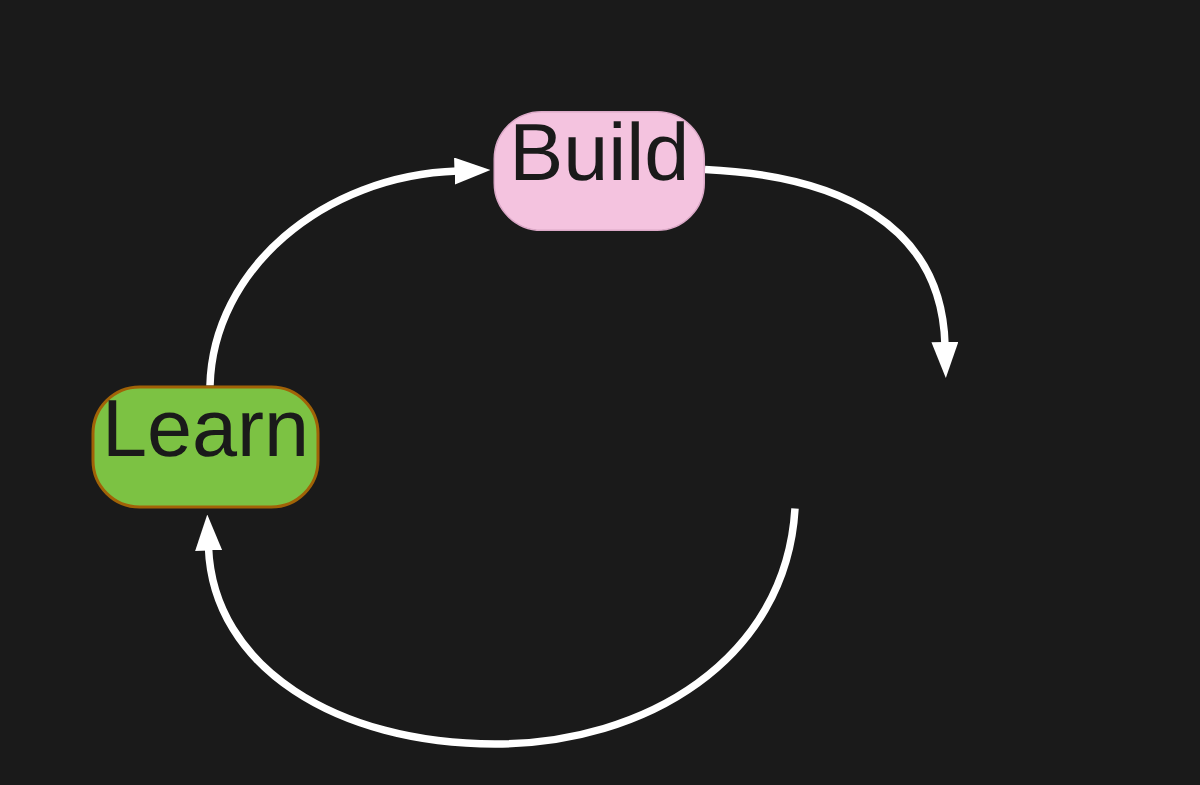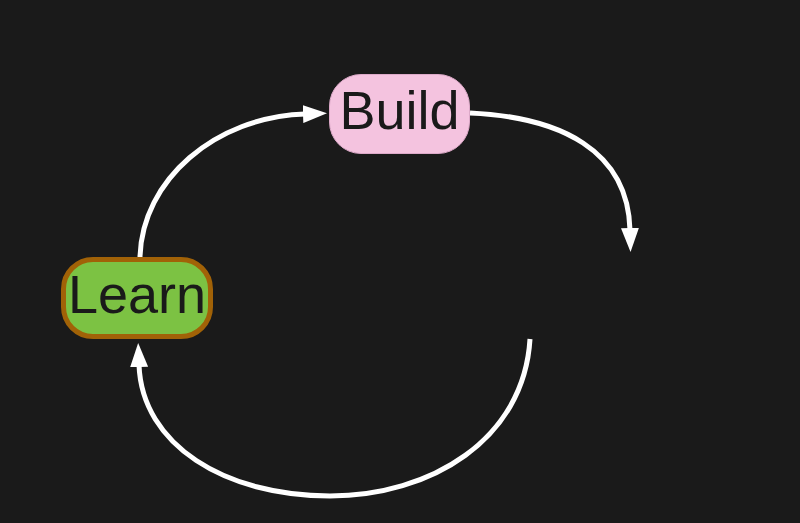--- a/index.html
+++ b/index.html
@@ -28,21 +28,21 @@
     width: 800px; height: 523px;
   }
   .edge {
     fill: none;
     stroke: var(--arrow);
     stroke-width: 5;
   }
   .node {
     position: absolute;
     display: flex;
-    align-items: center;
+    align-items: flex-start;
     justify-content: center;
     color: var(--node-text);
     font-size: 54px;
     line-height: 1;
     padding-bottom: 8px;
     border-radius: 32px;
   }
   .node-build {
     left: 329px; top: 74px;
     width: 141px; height: 80px;
@@ -52,21 +52,21 @@
   .node-measure {
     left: 512px; top: 255px;
     width: 234px; height: 84px;
     background: var(--fill-measure);
     border: 1px solid #97d3e4;
   }
   .node-learn {
     left: 61px; top: 257px;
     width: 152px; height: 82px;
     background: var(--fill-learn);
-    border: 5px solid #a16207;
+    border: 2px solid #a16207;
   }
 </style>
 </head>
 <body>
 
 <div class="canvas">
 
   <svg class="edges-layer" width="800" height="523" viewBox="0 0 800 523" xmlns="http://www.w3.org/2000/svg">
     <defs>
       <marker id="arrowhead" viewBox="0 0 24 18" refX="2" refY="9" markerWidth="24" markerHeight="18" orient="auto" markerUnits="userSpaceOnUse">

